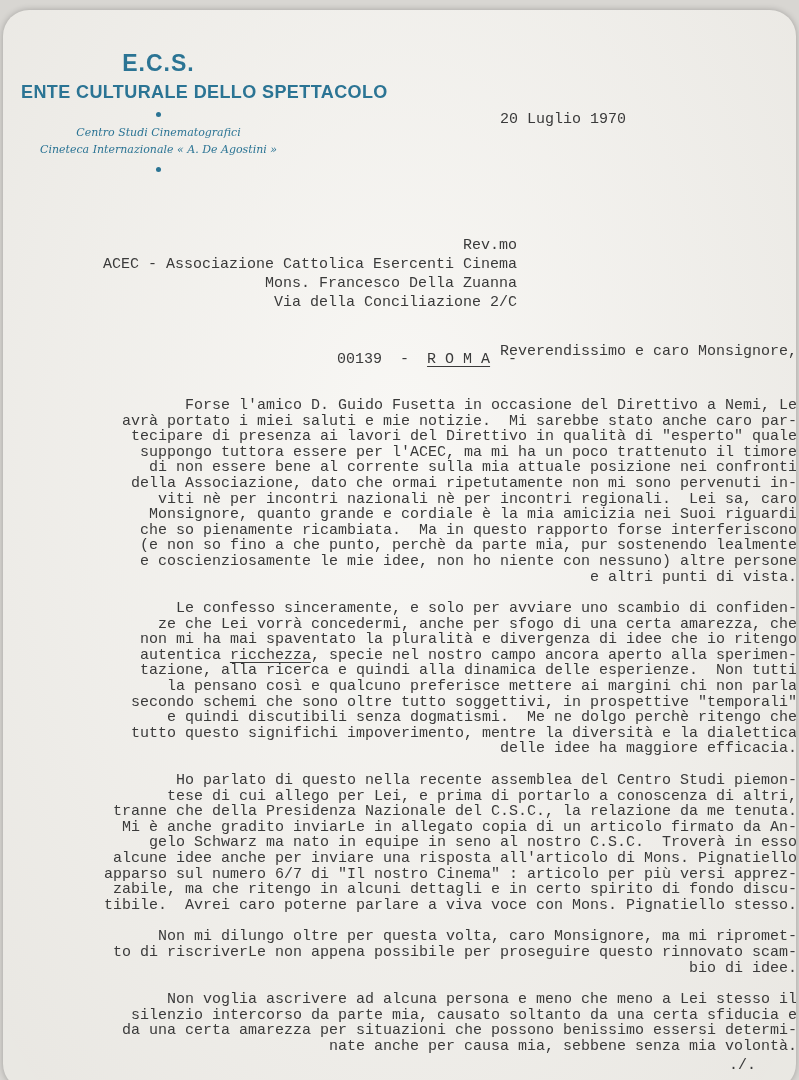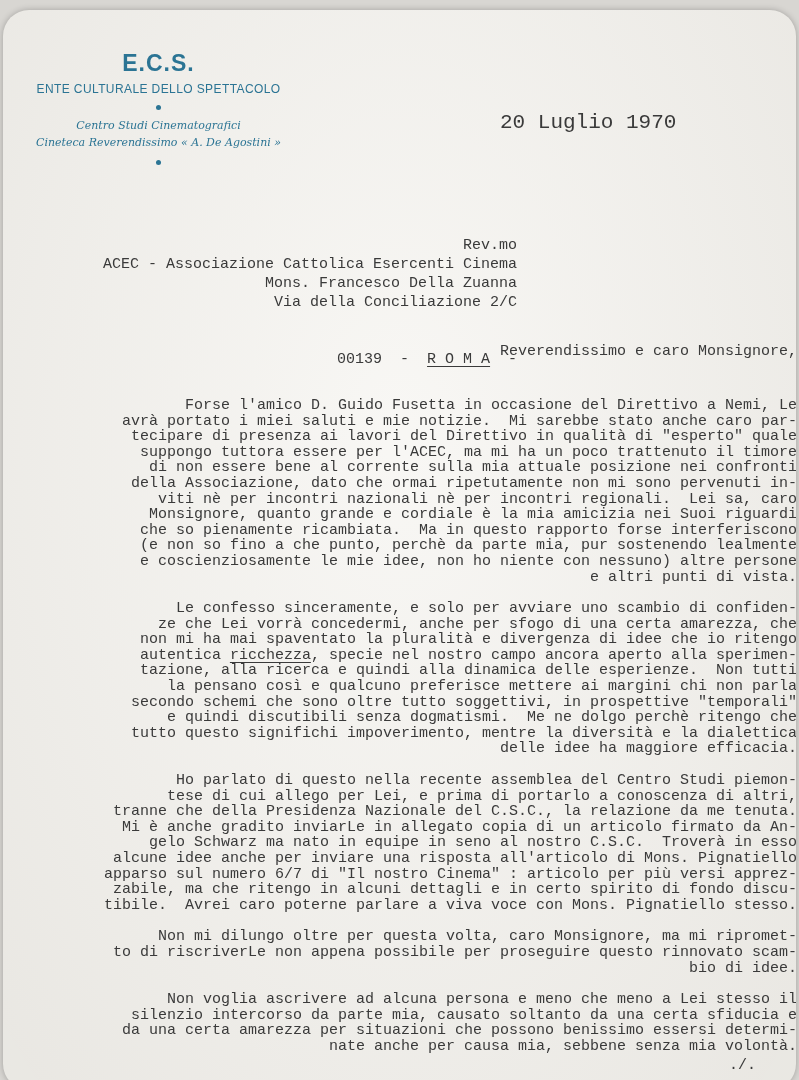--- a/index.html
+++ b/index.html
@@ -32,22 +32,22 @@
     color:var(--brand);
   }
   .org-abbrev{
     font-size:23px;
     font-weight:bold;
     letter-spacing:1px;
     font-family:"Liberation Sans", sans-serif;
   }
   .org-name{
     margin-top:5px;
-    font-size:12px;
-    font-weight:normal;
+    font-size:18px;
+    font-weight:bold;
     letter-spacing:.4px;
     white-space:nowrap;
   }
   .dot{
     width:5px;height:5px;border-radius:50%;
     background:var(--brand);
     margin:9px auto 7px auto;
   }
   .lh-script{
     font-family:"DejaVu Serif", serif;
@@ -61,21 +61,21 @@
     font-size:10.5px;
     font-weight:bold;
     letter-spacing:.2px;
     color:var(--brand);
     white-space:nowrap;
   }
   .letter-date{
     position:absolute;
     top:101px; left:497px;
     font-family:"Liberation Mono","DejaVu Sans Mono", monospace;
-    font-size:21px;
+    font-size:15px;
     color:var(--ink);
     white-space:pre;
   }
 
   
   .tw{
     font-family:"Liberation Mono","DejaVu Sans Mono", monospace;
     font-size:15px;
     color:var(--ink);
     white-space:pre;
@@ -109,21 +109,21 @@
 </head>
 <body>
 
 <div class="page">
 
   <div class="lh-left">
     <div class="org-abbrev">E.C.S.</div>
     <div class="org-name">ENTE CULTURALE DELLO SPETTACOLO</div>
     <div class="dot"></div>
     <div class="lh-script">Centro Studi Cinematografici</div>
-    <div class="lh-script">Cineteca Reverendissimo « A. De Agostini »</div>
+    <div class="lh-script">Cineteca Internazionale « A. De Agostini »</div>
     <div class="dot"></div>
   </div>
 
   <div class="letter-date">20 Luglio 1970</div>
 
   <div class="recipient tw">
     <div id="recipient-lines"><div>Rev.mo</div><div>ACEC - Associazione Cattolica Esercenti Cinema</div><div>Mons. Francesco Della Zuanna</div><div>Via della Conciliazione 2/C</div></div>
     <div class="addr-line"><span>00139  -  </span><u>R O M A</u><span>  -</span></div>
   </div>
 

